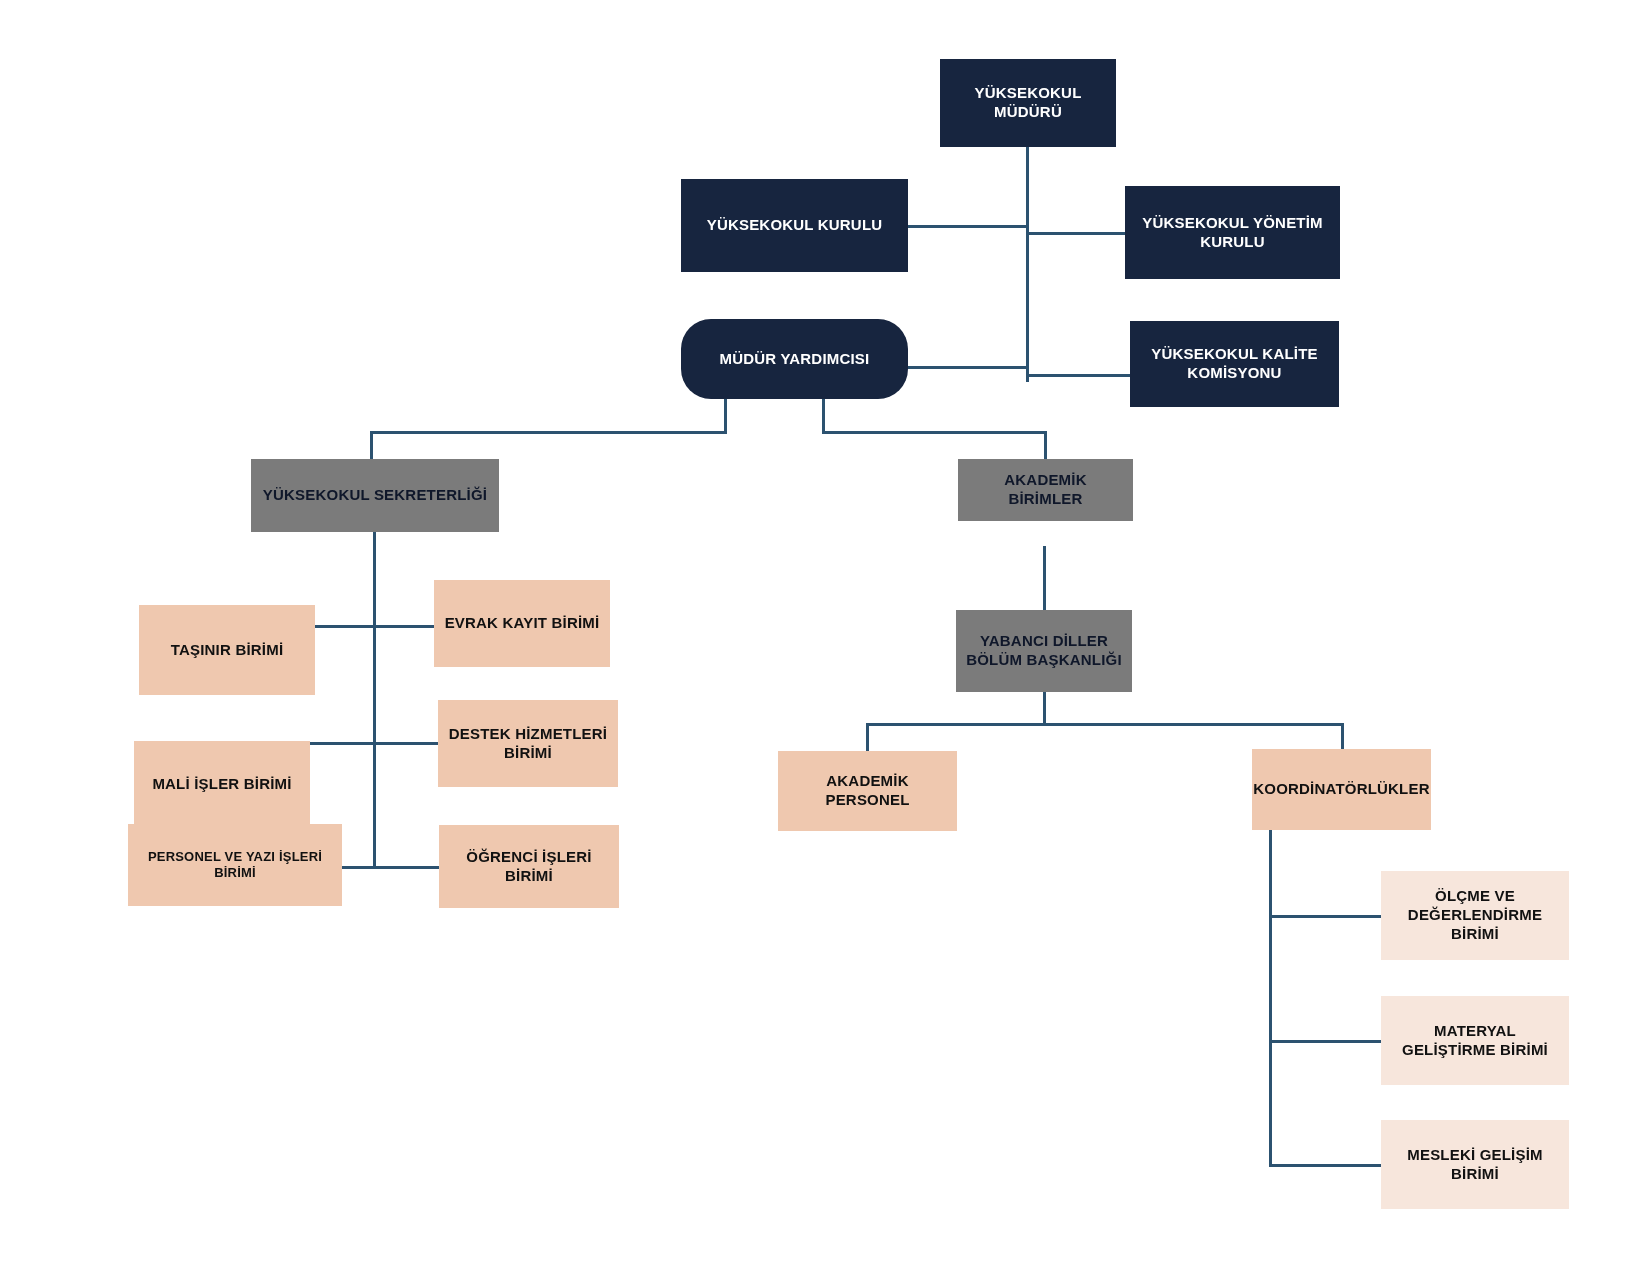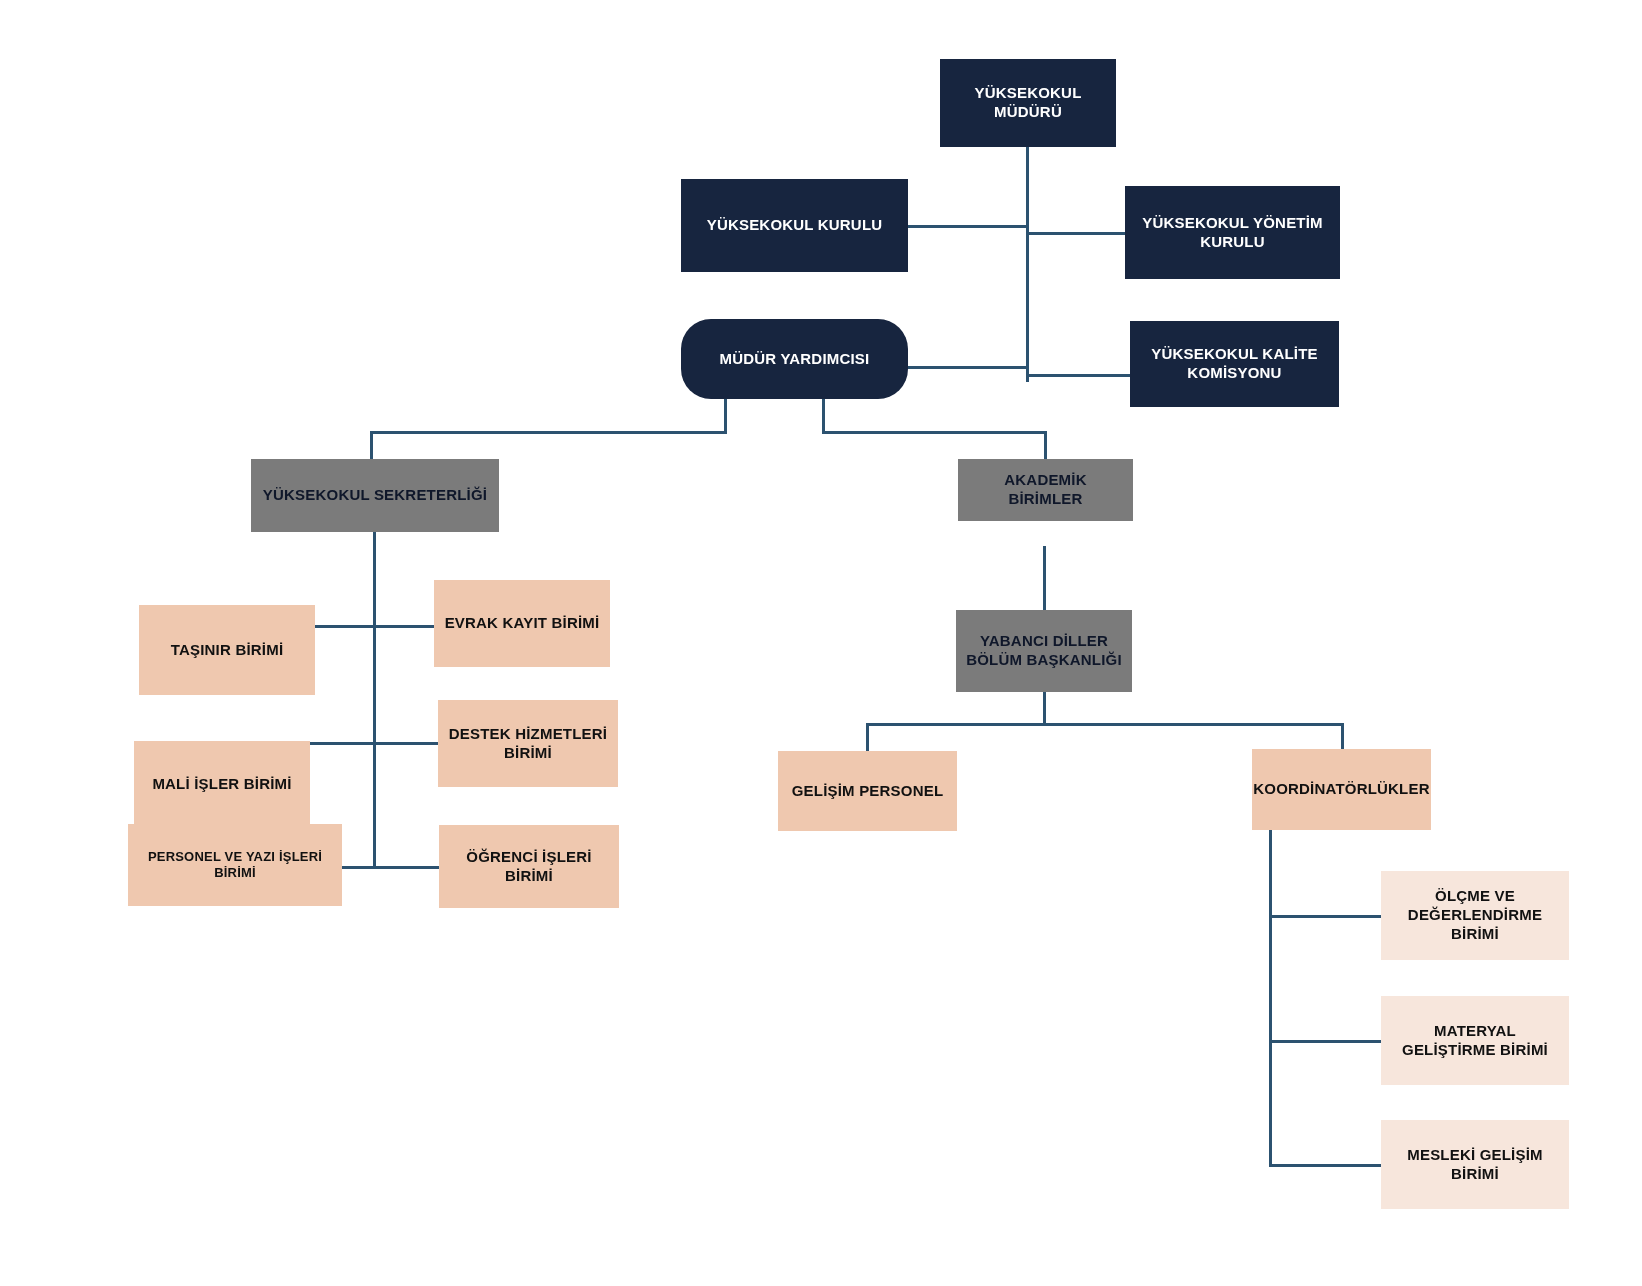--- a/index.html
+++ b/index.html
@@ -116,21 +116,21 @@
   <div class="node peach" style="left:134px; top:702px; width:176px; height:86px; font-size:15px;margin-top:39px;">MALİ İŞLER BİRİMİ</div>
 
   <div class="node peach" style="left:438px; top:700px; width:180px; height:87px; font-size:15px;">DESTEK HİZMETLERİ BİRİMİ</div>
 
   <div class="node peach" style="left:128px; top:824px; width:214px; height:82px; font-size:13px;">PERSONEL VE YAZI İŞLERİ BİRİMİ</div>
 
   <div class="node peach" style="left:439px; top:825px; width:180px; height:83px; font-size:15px;">ÖĞRENCİ İŞLERİ BİRİMİ</div>
 
   <div class="node gray" style="left:956px; top:610px; width:176px; height:82px; font-size:15px;">YABANCI DİLLER BÖLÜM BAŞKANLIĞI</div>
 
-  <div class="node peach" style="left:778px; top:751px; width:179px; height:80px; font-size:15px;">GELİŞİM PERSONEL</div>
+  <div class="node peach" style="left:778px; top:751px; width:179px; height:80px; font-size:15px;">AKADEMİK PERSONEL</div>
 
   <div class="node peach" style="left:1252px; top:749px; width:179px; height:81px; font-size:15px;">KOORDİNATÖRLÜKLER</div>
 
   <div class="node peach-light" style="left:1381px; top:871px; width:188px; height:89px; font-size:15px;">ÖLÇME VE DEĞERLENDİRME BİRİMİ</div>
 
   <div class="node peach-light" style="left:1381px; top:996px; width:188px; height:89px; font-size:15px;">MATERYAL GELİŞTİRME BİRİMİ</div>
 
   <div class="node peach-light" style="left:1381px; top:1120px; width:188px; height:89px; font-size:15px;">MESLEKİ GELİŞİM BİRİMİ</div>
 
 </div>

